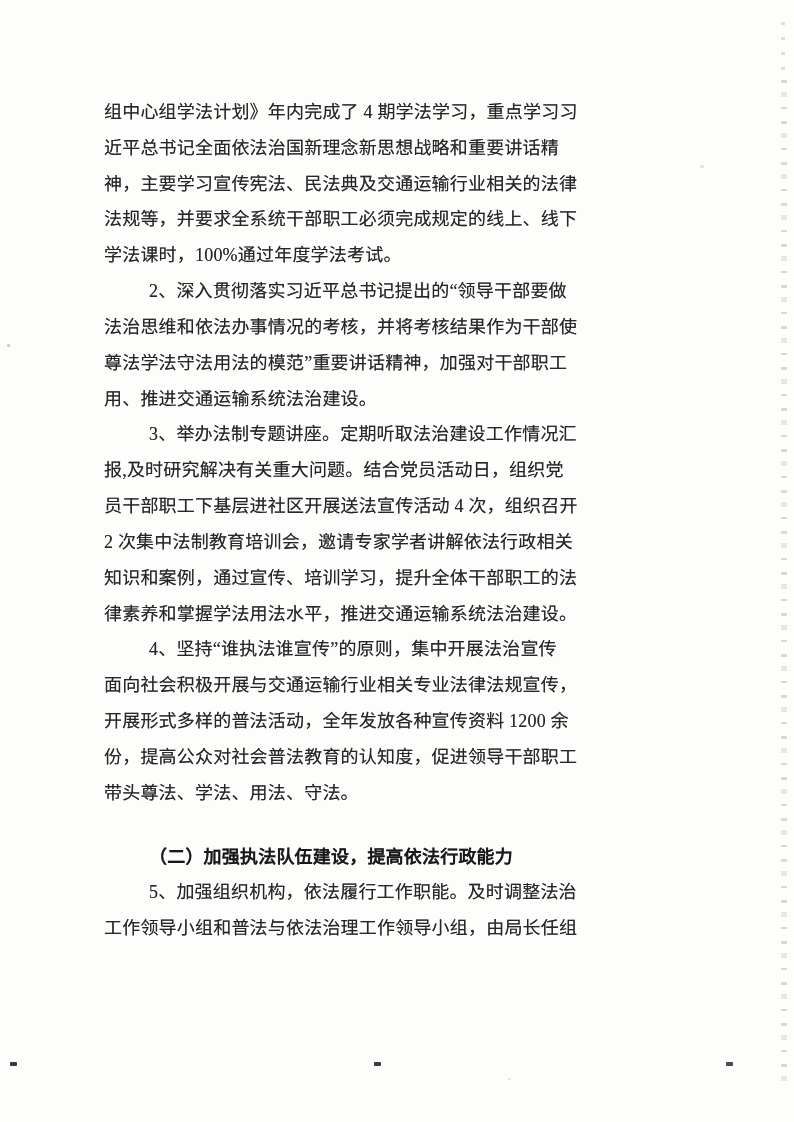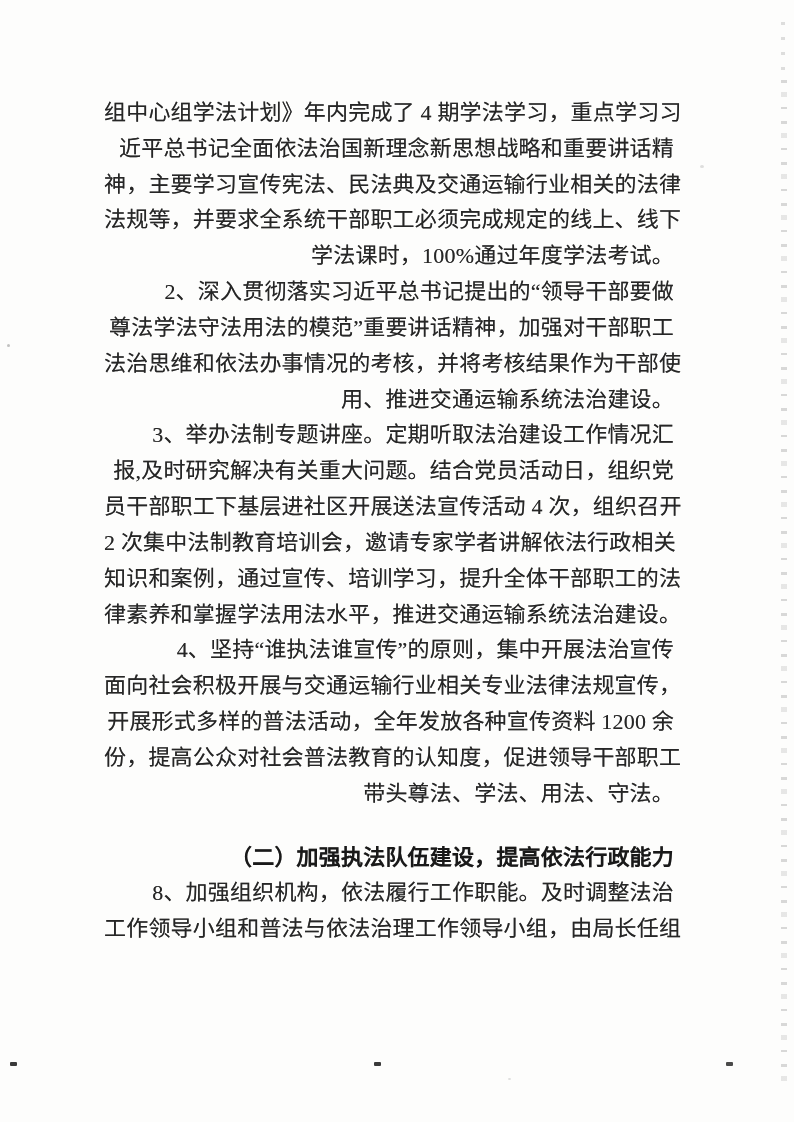--- a/index.html
+++ b/index.html
@@ -18,27 +18,26 @@
   }
   
   .doc-body {
     position: absolute;
     left: 104px;
     top: 95px;
     width: 570px;
     color: #262626;
   }
   .line {
-    font-size: 22px;
+    font-size: 18px;
     line-height: 35.83px;
     height: 35.83px;
     white-space: nowrap;
     letter-spacing: 0.2px;
     text-shadow: 0 0 0.6px rgba(40,40,40,0.55); 
-    text-align: right;
   }
   .line.indent {
     padding-left: 45px;
   }
   .line.bold {
     font-weight: bold;
     color: #191919;
     margin-top: 28px;
   }
   
@@ -96,36 +95,36 @@
 <body>
 
 <div class="page">
   <div class="doc-body">
       <div class="line">组中心组学法计划》年内完成了 4 期学法学习，重点学习习</div>
       <div class="line">近平总书记全面依法治国新理念新思想战略和重要讲话精</div>
       <div class="line">神，主要学习宣传宪法、民法典及交通运输行业相关的法律</div>
       <div class="line">法规等，并要求全系统干部职工必须完成规定的线上、线下</div>
       <div class="line">学法课时，100%通过年度学法考试。</div>
       <div class="line indent">2、深入贯彻落实习近平总书记提出的“领导干部要做</div>
+      <div class="line">法治思维和依法办事情况的考核，并将考核结果作为干部使</div>
       <div class="line">尊法学法守法用法的模范”重要讲话精神，加强对干部职工</div>
-      <div class="line">法治思维和依法办事情况的考核，并将考核结果作为干部使</div>
       <div class="line">用、推进交通运输系统法治建设。</div>
       <div class="line indent">3、举办法制专题讲座。定期听取法治建设工作情况汇</div>
       <div class="line">报,及时研究解决有关重大问题。结合党员活动日，组织党</div>
       <div class="line">员干部职工下基层进社区开展送法宣传活动 4 次，组织召开</div>
       <div class="line">2 次集中法制教育培训会，邀请专家学者讲解依法行政相关</div>
       <div class="line">知识和案例，通过宣传、培训学习，提升全体干部职工的法</div>
       <div class="line">律素养和掌握学法用法水平，推进交通运输系统法治建设。</div>
       <div class="line indent">4、坚持“谁执法谁宣传”的原则，集中开展法治宣传</div>
       <div class="line">面向社会积极开展与交通运输行业相关专业法律法规宣传，</div>
       <div class="line">开展形式多样的普法活动，全年发放各种宣传资料 1200 余</div>
       <div class="line">份，提高公众对社会普法教育的认知度，促进领导干部职工</div>
       <div class="line">带头尊法、学法、用法、守法。</div>
       <div class="line bold indent">（二）加强执法队伍建设，提高依法行政能力</div>
-      <div class="line indent">8、加强组织机构，依法履行工作职能。及时调整法治</div>
+      <div class="line indent">5、加强组织机构，依法履行工作职能。及时调整法治</div>
       <div class="line">工作领导小组和普法与依法治理工作领导小组，由局长任组</div>
     </div>
 
   <div class="noise-strip-upper"></div>
   <div class="noise-strip"></div>
 
   <div class="mark m-left"></div>
   <div class="mark m-center"></div>
   <div class="mark m-right"></div>
 

